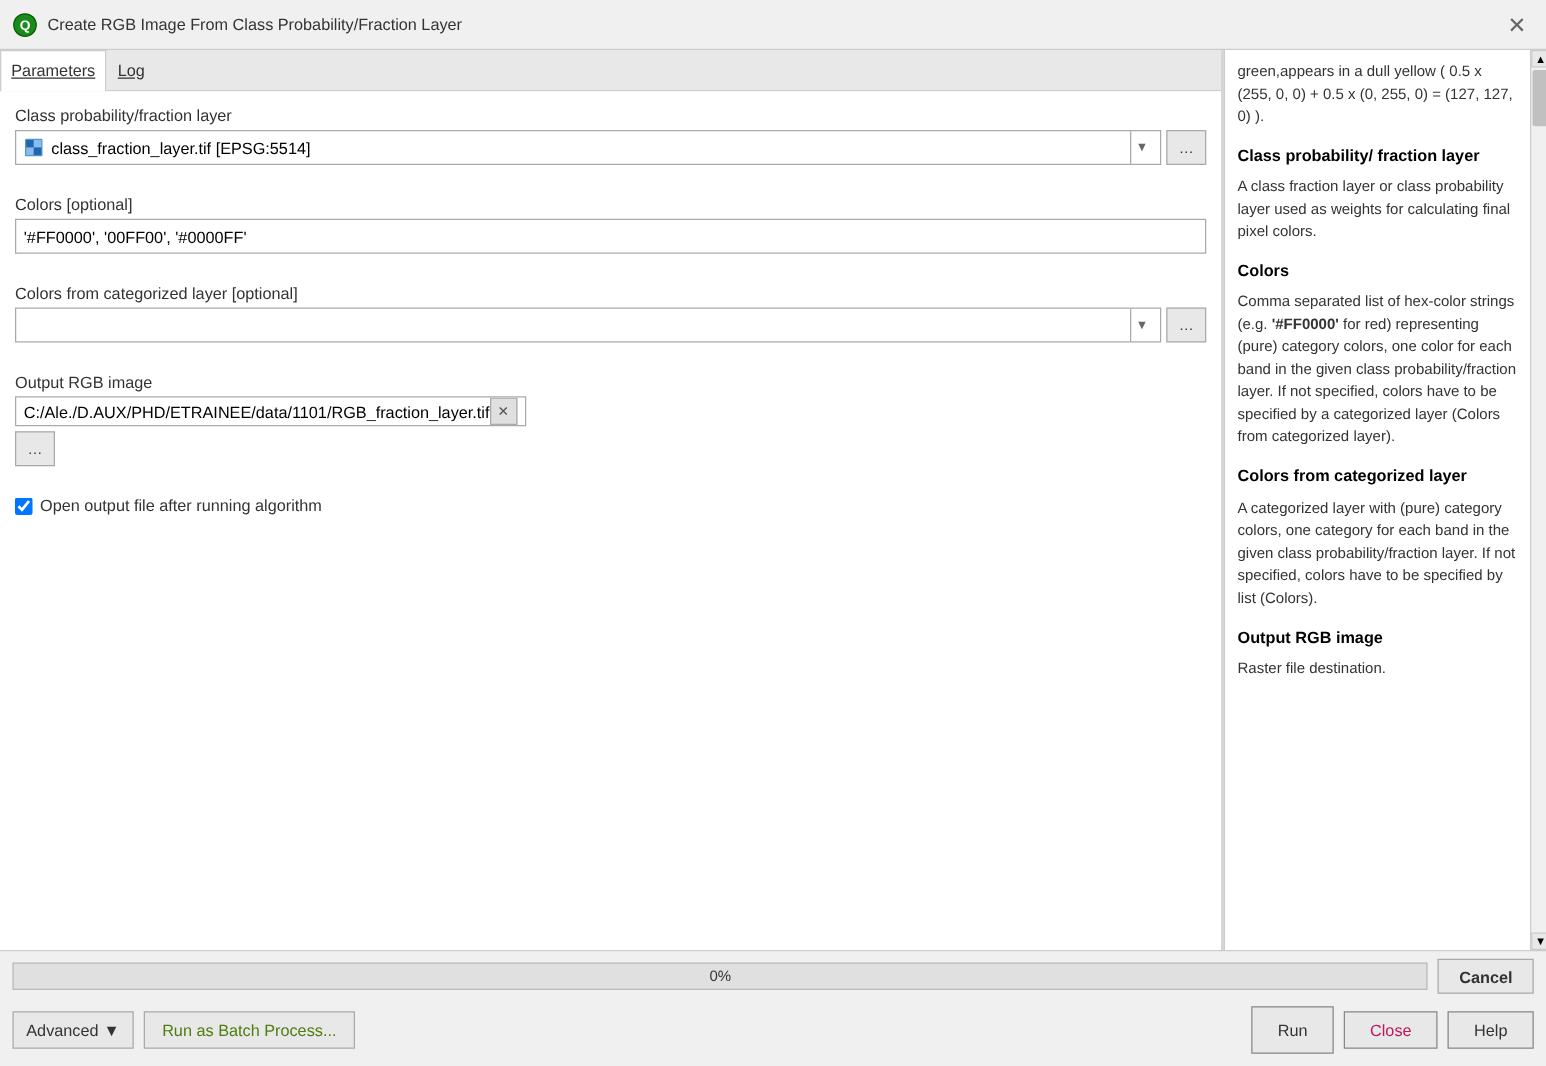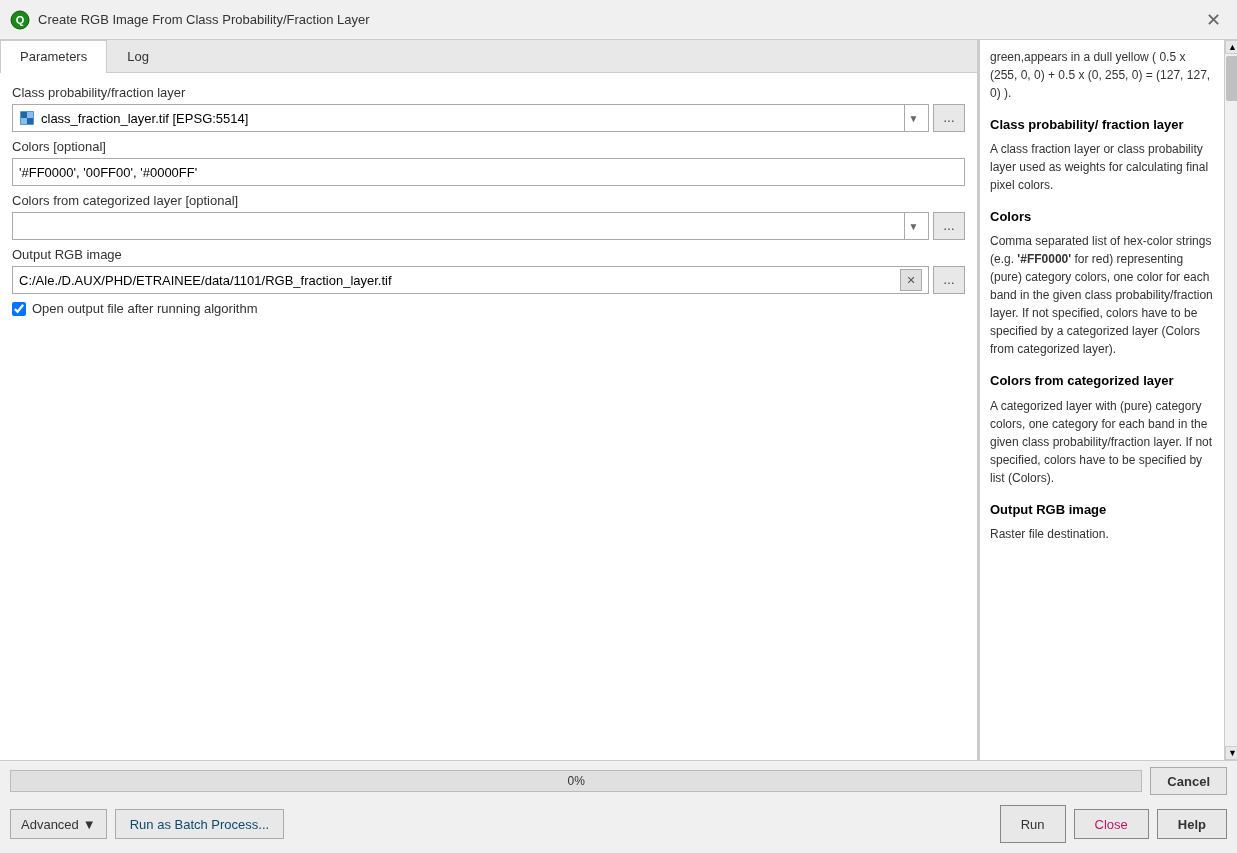--- a/index.html
+++ b/index.html
@@ -59,45 +59,46 @@
     }
 
     
     .tabs {
       display: flex;
       background: #e8e8e8;
       border-bottom: 1px solid #ccc;
       flex-shrink: 0;
     }
     .tab {
-      padding: 8px 19px;
+      padding: 8px 8px;
       cursor: pointer;
       border: 1px solid transparent;
       border-bottom: none;
       font-size: 13px;
       color: #333;
+      text-decoration: underline;
     }
     .tab.active {
       background: #fff;
       border-color: #ccc;
       border-bottom-color: #fff;
       margin-bottom: -1px;
       z-index: 1;
     }
 
     
     .params-panel {
       flex: 1;
       padding: 12px;
       background: #fff;
       overflow-y: auto;
     }
 
     .field-group {
-      margin-bottom: 7px;
+      margin-bottom: 24px;
     }
 
     .field-label {
       font-size: 13px;
       color: #333;
       margin-bottom: 4px;
       display: block;
     }
 
     .input-row {
@@ -164,20 +165,21 @@
       padding: 0 6px;
       font-size: 13px;
       background: #fff;
       outline: none;
     }
 
     .file-input-row {
       display: flex;
       align-items: flex-start;
       gap: 4px;
+      flex-direction: column;
     }
     .file-input-box {
       flex: 1;
       height: 28px;
       border: 1px solid #aaa;
       background: #fff;
       padding: 0 6px;
       font-size: 13px;
       display: flex;
       align-items: center;
@@ -317,21 +319,21 @@
       gap: 4px;
     }
 
     .batch-btn {
       height: 30px;
       padding: 0 14px;
       border: 1px solid #aaa;
       background: #e8e8e8;
       cursor: pointer;
       font-size: 13px;
-      color: #0c4a6e;
+      color: #4d7c0f;
     }
 
     .spacer { flex: 1; }
 
     .run-btn {
       height: 38px;
       padding: 0 20px;
       border: 1px solid #888;
       background: #e8e8e8;
       cursor: pointer;
@@ -351,21 +353,20 @@
     }
 
     .help-btn {
       height: 30px;
       padding: 0 20px;
       border: 1px solid #888;
       background: #e8e8e8;
       cursor: pointer;
       font-size: 13px;
       color: #333;
-      font-weight: bold;
     }
 
     
     .right-panel::-webkit-scrollbar { width: 14px; }
     .right-panel::-webkit-scrollbar-track { background: #f0f0f0; }
     .right-panel::-webkit-scrollbar-thumb { background: #c0c0c0; border-radius: 2px; }
 
     
     .right-panel-wrapper {
       width: 259px;

